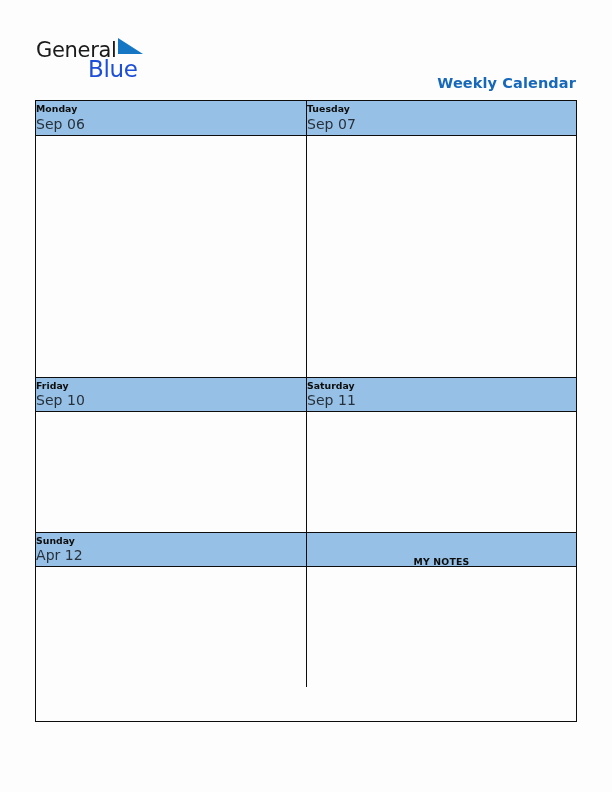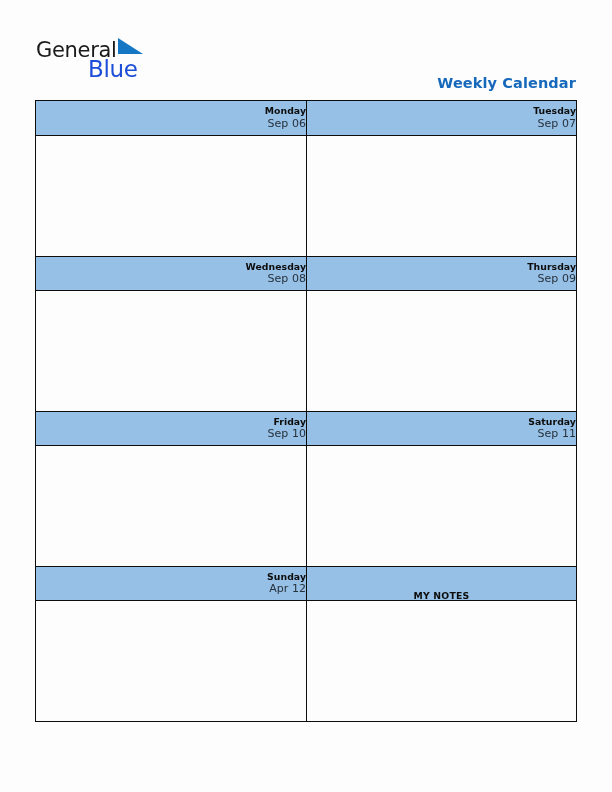--- a/index.html
+++ b/index.html
@@ -133,36 +133,36 @@
   }
   .cell.right {
     border-left: 1.2px solid #0d0d0d;
   }
 
   .day-head {
     background: #96c0e5;
     height: 100%;
     display: flex;
     flex-direction: column;
-    align-items: flex-end;
+    align-items: flex-start;
     justify-content: center;
     box-sizing: border-box;
     padding-top: 1px;
   }
   .day-name {
     font-family: "DejaVu Sans", sans-serif;
     font-size: 9.3px;
     font-weight: bold;
     color: #0d0d0d;
     line-height: 1.25;
     letter-spacing: 0.05px;
   }
   .day-date {
     font-family: "DejaVu Sans", sans-serif;
-    font-size: 11px;
+    font-size: 14px;
     font-weight: 400;
     color: #27313c;
     line-height: 1.35;
     letter-spacing: 0.05px;
   }
   .notes-head {
     background: #96c0e5;
     height: 100%;
     display: flex;
     align-items: center;
@@ -226,34 +226,20 @@
     </div>
     <div class="week-row body-row">
       <div class="cell left">
         <div class="day-body"></div>
       </div>
       <div class="cell right">
         <div class="day-body"></div>
       </div>
     </div>
 
-    <div class="week-row hdr-row">
-      <div class="cell left">
-        <div class="day-head">
-          <div class="day-name">Wednesday</div>
-          <div class="day-date">Sep 08</div>
-        </div>
-      </div>
-      <div class="cell right">
-        <div class="day-head">
-          <div class="day-name">Thursday</div>
-          <div class="day-date">Sep 09</div>
-        </div>
-      </div>
-    </div>
     <div class="week-row body-row">
       <div class="cell left">
         <div class="day-body"></div>
       </div>
       <div class="cell right">
         <div class="day-body"></div>
       </div>
     </div>
 
     <div class="week-row hdr-row">

